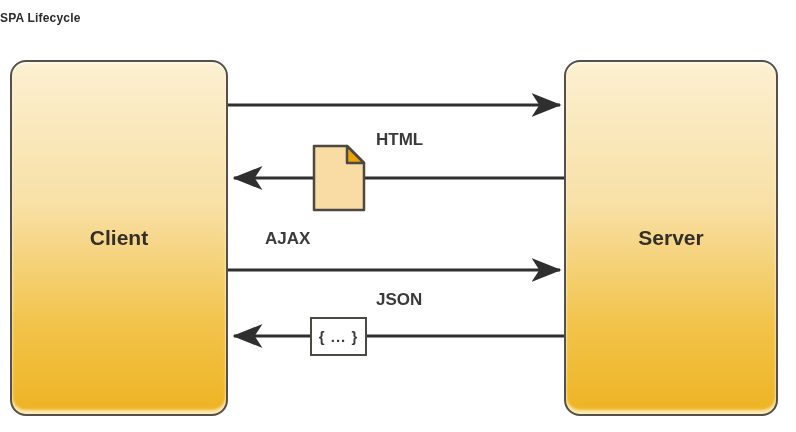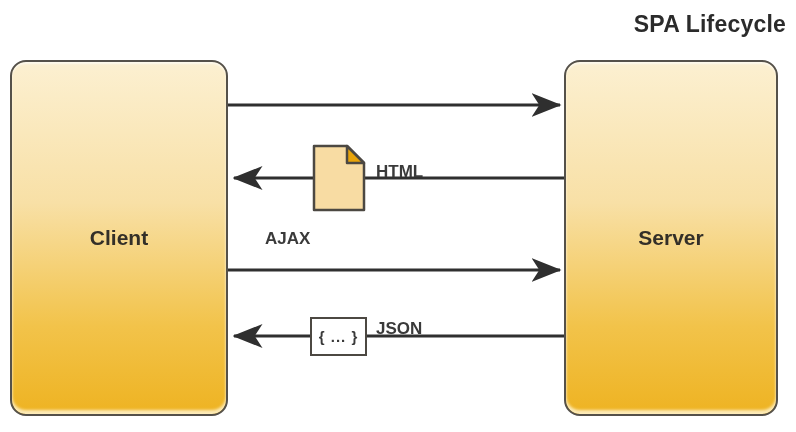--- a/index.html
+++ b/index.html
@@ -6,22 +6,22 @@
   .diagram{
     position:relative;
     width:796px;height:432px;
     background:#ffffff;
     font-family:"Liberation Sans", sans-serif;
     overflow:hidden;
   }
   .title{
     position:absolute;
     left:0;right:10px;top:11px;
-    text-align:right;
-    font-size:23px;
+    text-align:left;
+    font-size:12px;
     font-weight:bold;
     color:#2b2b2b;
     letter-spacing:0.2px;
   }
   .node{
     position:absolute;
     top:60px;
     height:356px;
     border:2px solid #55514a;
     border-radius:16px;
@@ -35,23 +35,23 @@
   .node-label{
     font-size:21px;font-weight:bold;color:#332f28;
   }
   .arrows{position:absolute;left:0;top:0;width:796px;height:432px;}
   .flow-label{
     position:absolute;
     font-size:17px;font-weight:600;color:#3a3a3a;
     white-space:nowrap;
   }
   .label-initial{left:237px;top:78px;}
-  .label-html{left:376px;top:162px;text-align:center;}
+  .label-html{left:376px;top:130px;text-align:center;}
   .label-ajax{left:265px;top:229px;}
-  .label-json{left:376px;top:319px;text-align:right;}
+  .label-json{left:376px;top:290px;text-align:right;}
   .doc-icon{position:absolute;left:312px;top:144px;width:54px;height:68px;}
   .json-icon{
     position:absolute;left:310px;top:317px;width:57px;height:39px;
     background:#ffffff;border:2.5px solid #4c4842;
     box-sizing:border-box;
     display:flex;align-items:center;justify-content:center;
     font-size:15px;font-weight:600;color:#3a3a3a;letter-spacing:1px;
   }
 </style>
 </head>

